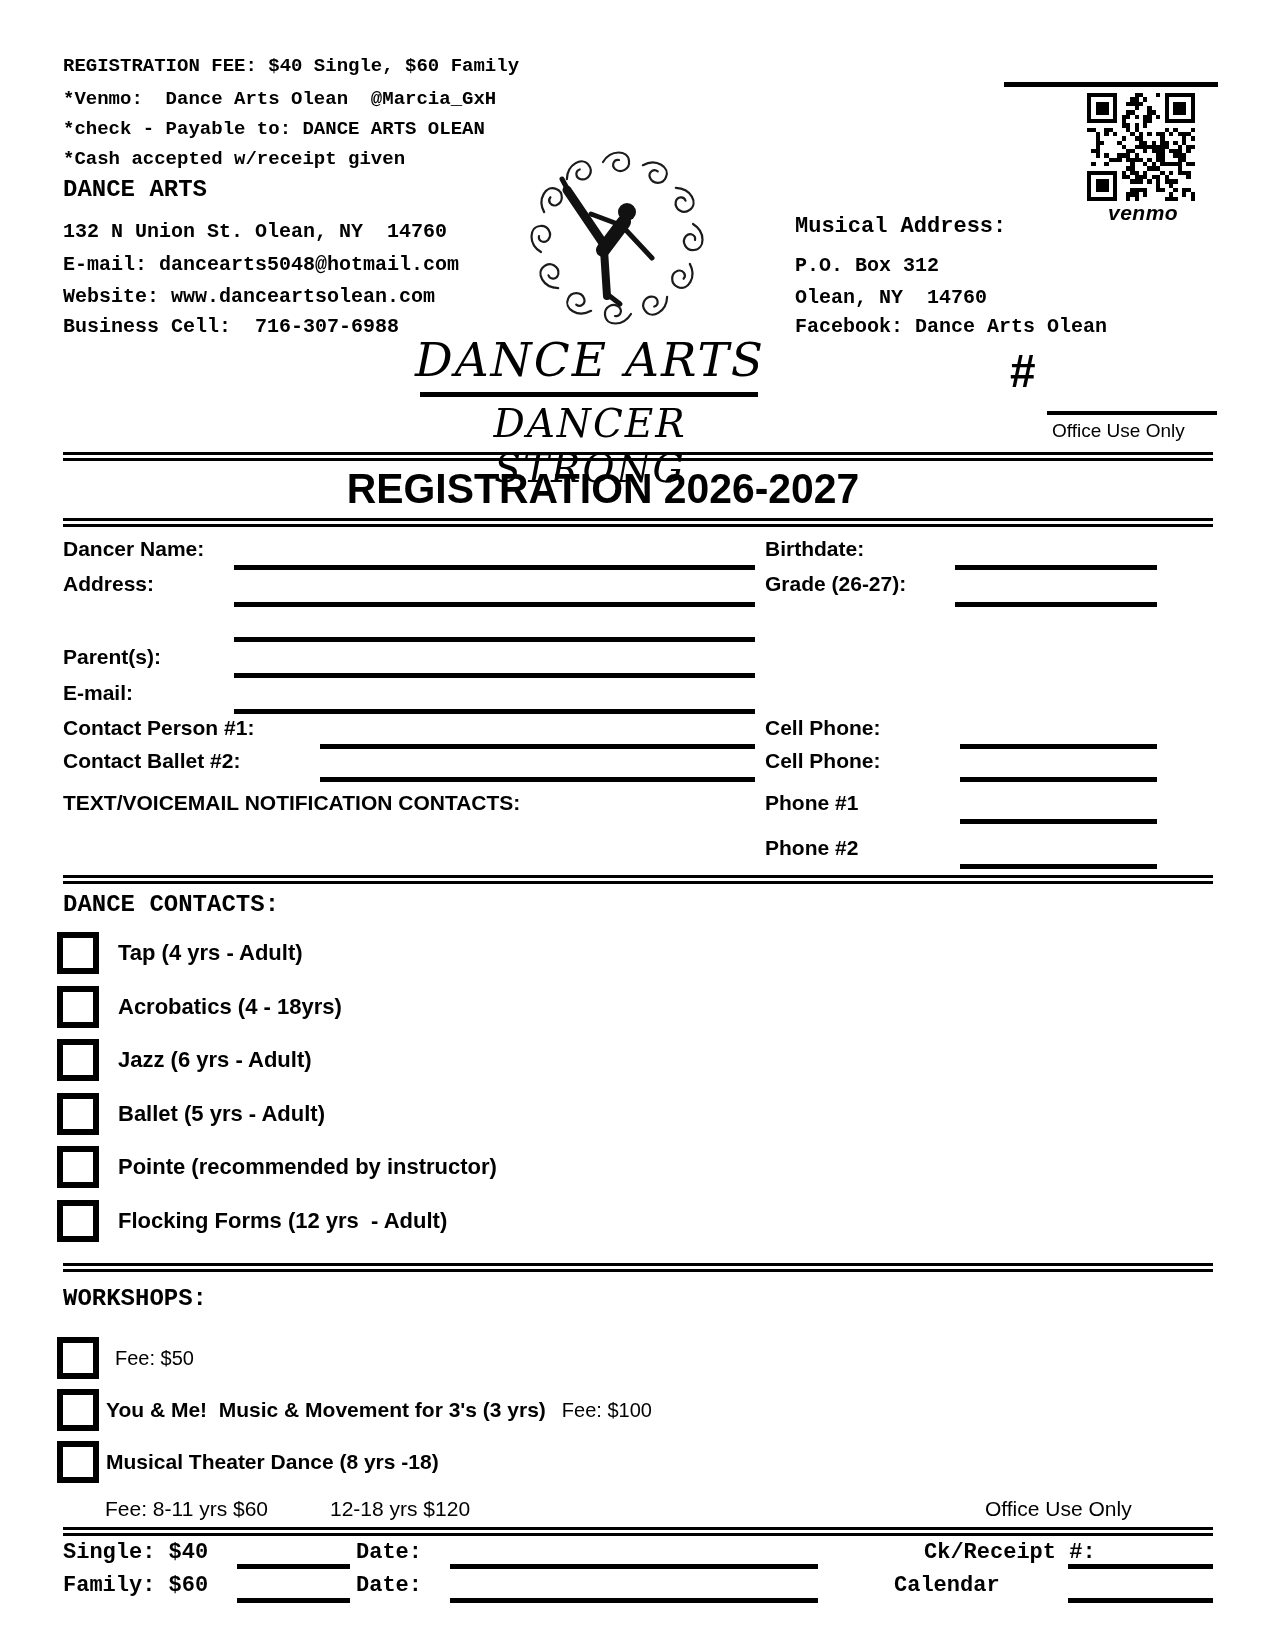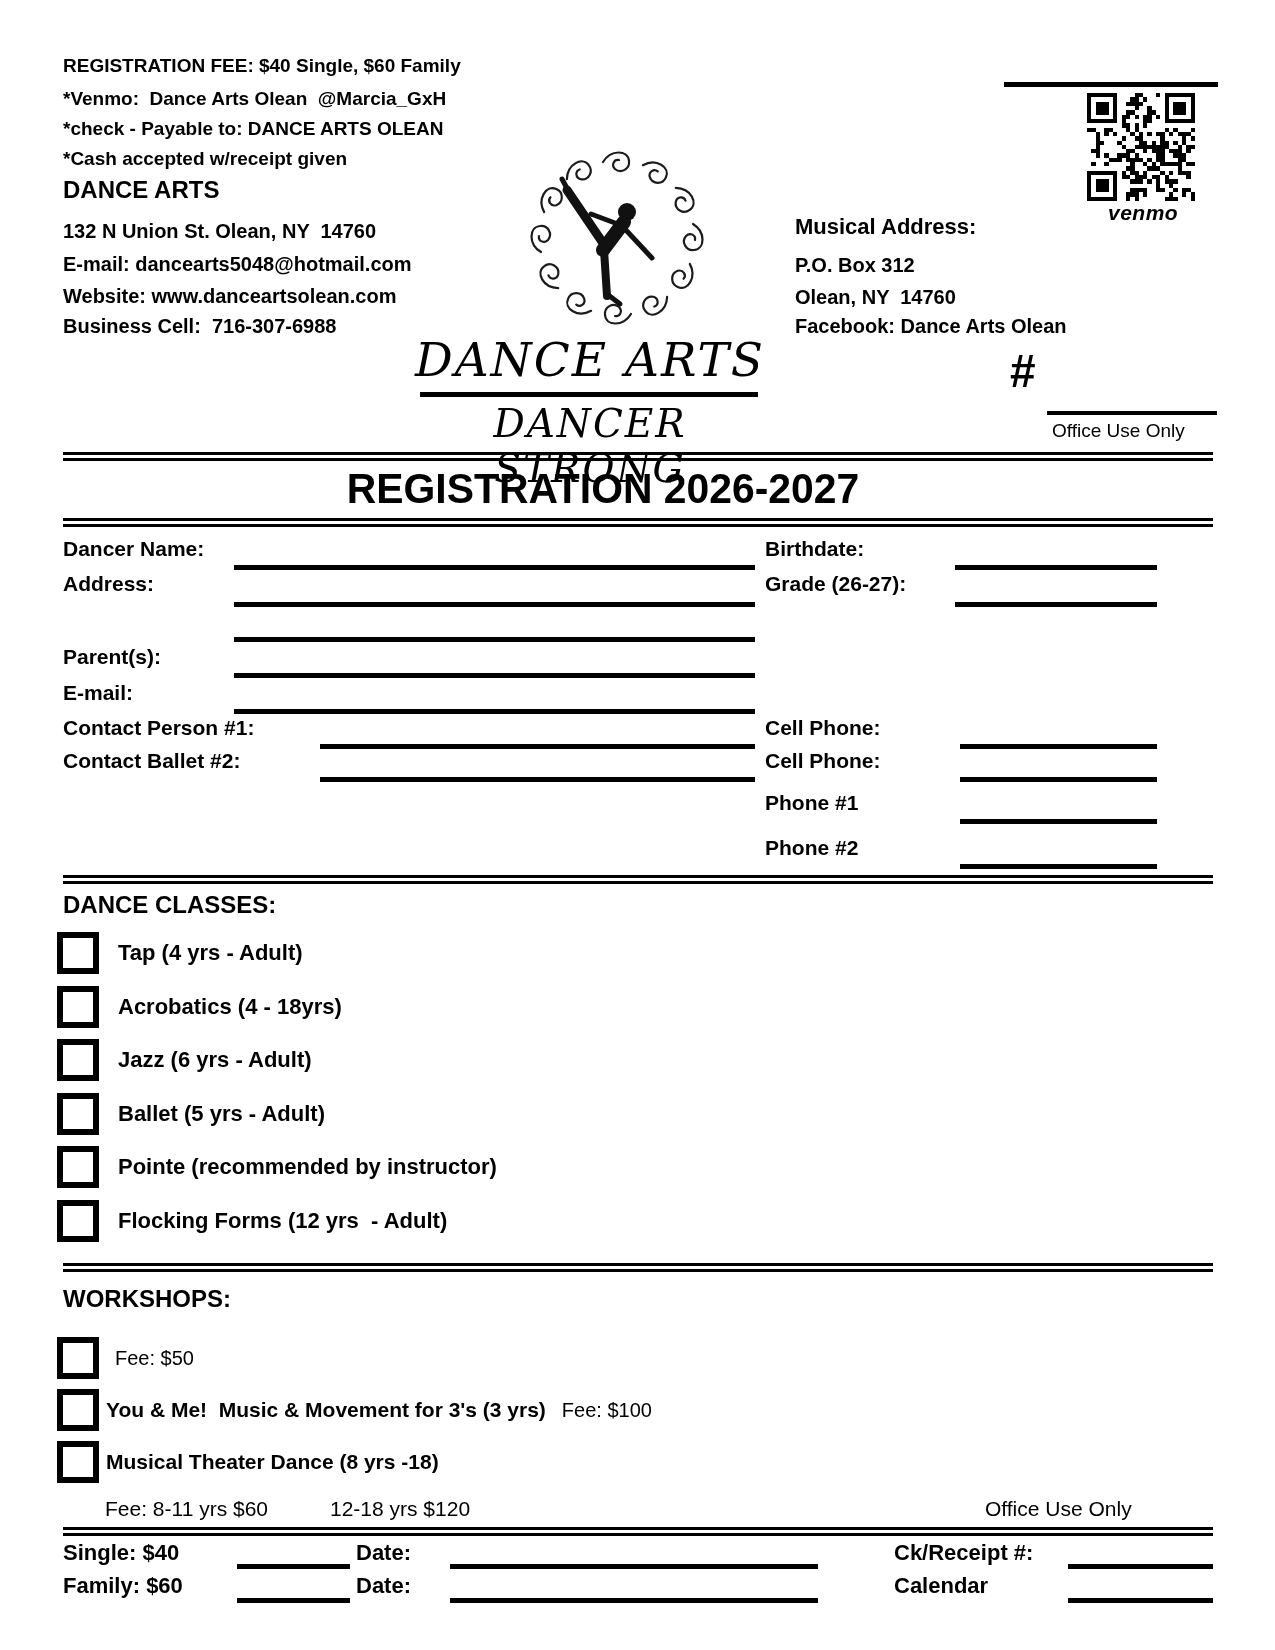--- a/index.html
+++ b/index.html
@@ -3,21 +3,21 @@
 <meta charset="utf-8">
 <style>
   html,body{margin:0;padding:0;background:#e8e8e8;}
   .page{
     position:relative;width:1275px;height:1650px;background:#ffffff;
     font-family:"Liberation Sans", sans-serif;color:#000;overflow:hidden;
     margin:0 auto;
   }
   .abs{position:absolute;}
   .t{white-space:pre;display:inline-block;}
-  .b{font-weight:bold;}
+  .b{font-weight:bold;font-family:Liberation Mono, monospace;}
   .fs19{font-size:19px;} .fs20{font-size:20px;} .fs21{font-size:21px;}
   .fs22{font-size:22px;} .fs24{font-size:24px;}
   .line{position:absolute;background:#000;height:5px;}
   .thin{height:4px;}
   .dbl{position:absolute;height:3px;border-top:3px solid #000;border-bottom:3px solid #000;}
   .script{font-family:"DejaVu Serif", serif;font-style:italic;letter-spacing:2px;font-weight:500;}
   .maintitle{font-weight:bold;font-size:43px;letter-spacing:0px;transform:scaleX(0.95);transform-origin:center;}
   .lbl{font-weight:bold;font-size:21px;white-space:pre;}
   .chkrow{position:absolute;display:flex;align-items:center;}
   .chk{width:30px;height:30px;border:6px solid #000;background:#fff;flex:0 0 auto;}
@@ -300,41 +300,42 @@
 
   <span class="abs lbl" style="left:63px;top:681px">E-mail:</span>
   <div class="line" style="left:234px;top:709px;width:521px"></div>
 
   <span class="abs lbl" style="left:63px;top:716px">Contact Person #1:</span>
   <div class="line" style="left:320px;top:744px;width:435px"></div>
 
   <span class="abs lbl" style="left:63px;top:749px">Contact Ballet #2:</span>
   <div class="line" style="left:320px;top:777px;width:435px"></div>
 
+  <span class="abs lbl" style="left:63px;top:791px">TEXT/VOICEMAIL NOTIFICATION CONTACTS:</span>
 
   <span class="abs lbl" style="left:765px;top:537px">Birthdate:</span>
   <div class="line" style="left:955px;top:565px;width:202px"></div>
 
   <span class="abs lbl" style="left:765px;top:572px">Grade (26-27):</span>
   <div class="line" style="left:955px;top:602px;width:202px"></div>
 
   <span class="abs lbl" style="left:765px;top:716px">Cell Phone:</span>
   <div class="line" style="left:960px;top:744px;width:197px"></div>
 
   <span class="abs lbl" style="left:765px;top:749px">Cell Phone:</span>
   <div class="line" style="left:960px;top:777px;width:197px"></div>
 
   <span class="abs lbl" style="left:765px;top:791px">Phone #1</span>
   <div class="line" style="left:960px;top:819px;width:197px"></div>
 
   <span class="abs lbl" style="left:765px;top:836px">Phone #2</span>
   <div class="line" style="left:960px;top:864px;width:197px"></div>
 
   <div class="dbl" style="left:63px;top:875px;width:1150px"></div>
-  <span class="abs t b fs24" style="left:63px;top:891px">DANCE CLASSES:</span>
+  <span class="abs t b fs24" style="left:63px;top:891px">DANCE CONTACTS:</span>
 
   <div class="chkrow" style="left:57px;top:932px">
     <span class="chk"></span>
     <span class="clslbl">Tap (4 yrs - Adult)</span>
   </div>
   <div class="chkrow" style="left:57px;top:986px">
     <span class="chk"></span>
     <span class="clslbl">Acrobatics (4 - 18yrs)</span>
   </div>
   <div class="chkrow" style="left:57px;top:1039px">
@@ -372,21 +373,21 @@
   </div>
 
   <span class="abs t fs21" style="left:105px;top:1497px">Fee: 8-11 yrs $60</span>
   <span class="abs t fs21" style="left:330px;top:1497px">12-18 yrs $120</span>
   <span class="abs t fs21" style="left:985px;top:1497px">Office Use Only</span>
 
   <div class="dbl" style="left:63px;top:1527px;width:1150px"></div>
 
   <span class="abs t b fs22" style="left:63px;top:1540px">Single: $40</span>
   <span class="abs t b fs22" style="left:356px;top:1540px">Date:</span>
-  <span class="abs t b fs22" style="left:894px;top:1540px">Ck/Receipt #:</span>
+  <span class="abs t b fs22" style="left:924px;top:1540px">Ck/Receipt #:</span>
   <div class="line" style="left:237px;top:1564px;width:113px"></div>
   <div class="line" style="left:450px;top:1564px;width:368px"></div>
   <div class="line" style="left:1068px;top:1564px;width:145px"></div>
 
   <span class="abs t b fs22" style="left:63px;top:1573px">Family: $60</span>
   <span class="abs t b fs22" style="left:356px;top:1573px">Date:</span>
   <span class="abs t b fs22" style="left:894px;top:1573px">Calendar</span>
   <div class="line" style="left:237px;top:1598px;width:113px"></div>
   <div class="line" style="left:450px;top:1598px;width:368px"></div>
   <div class="line" style="left:1068px;top:1598px;width:145px"></div>

